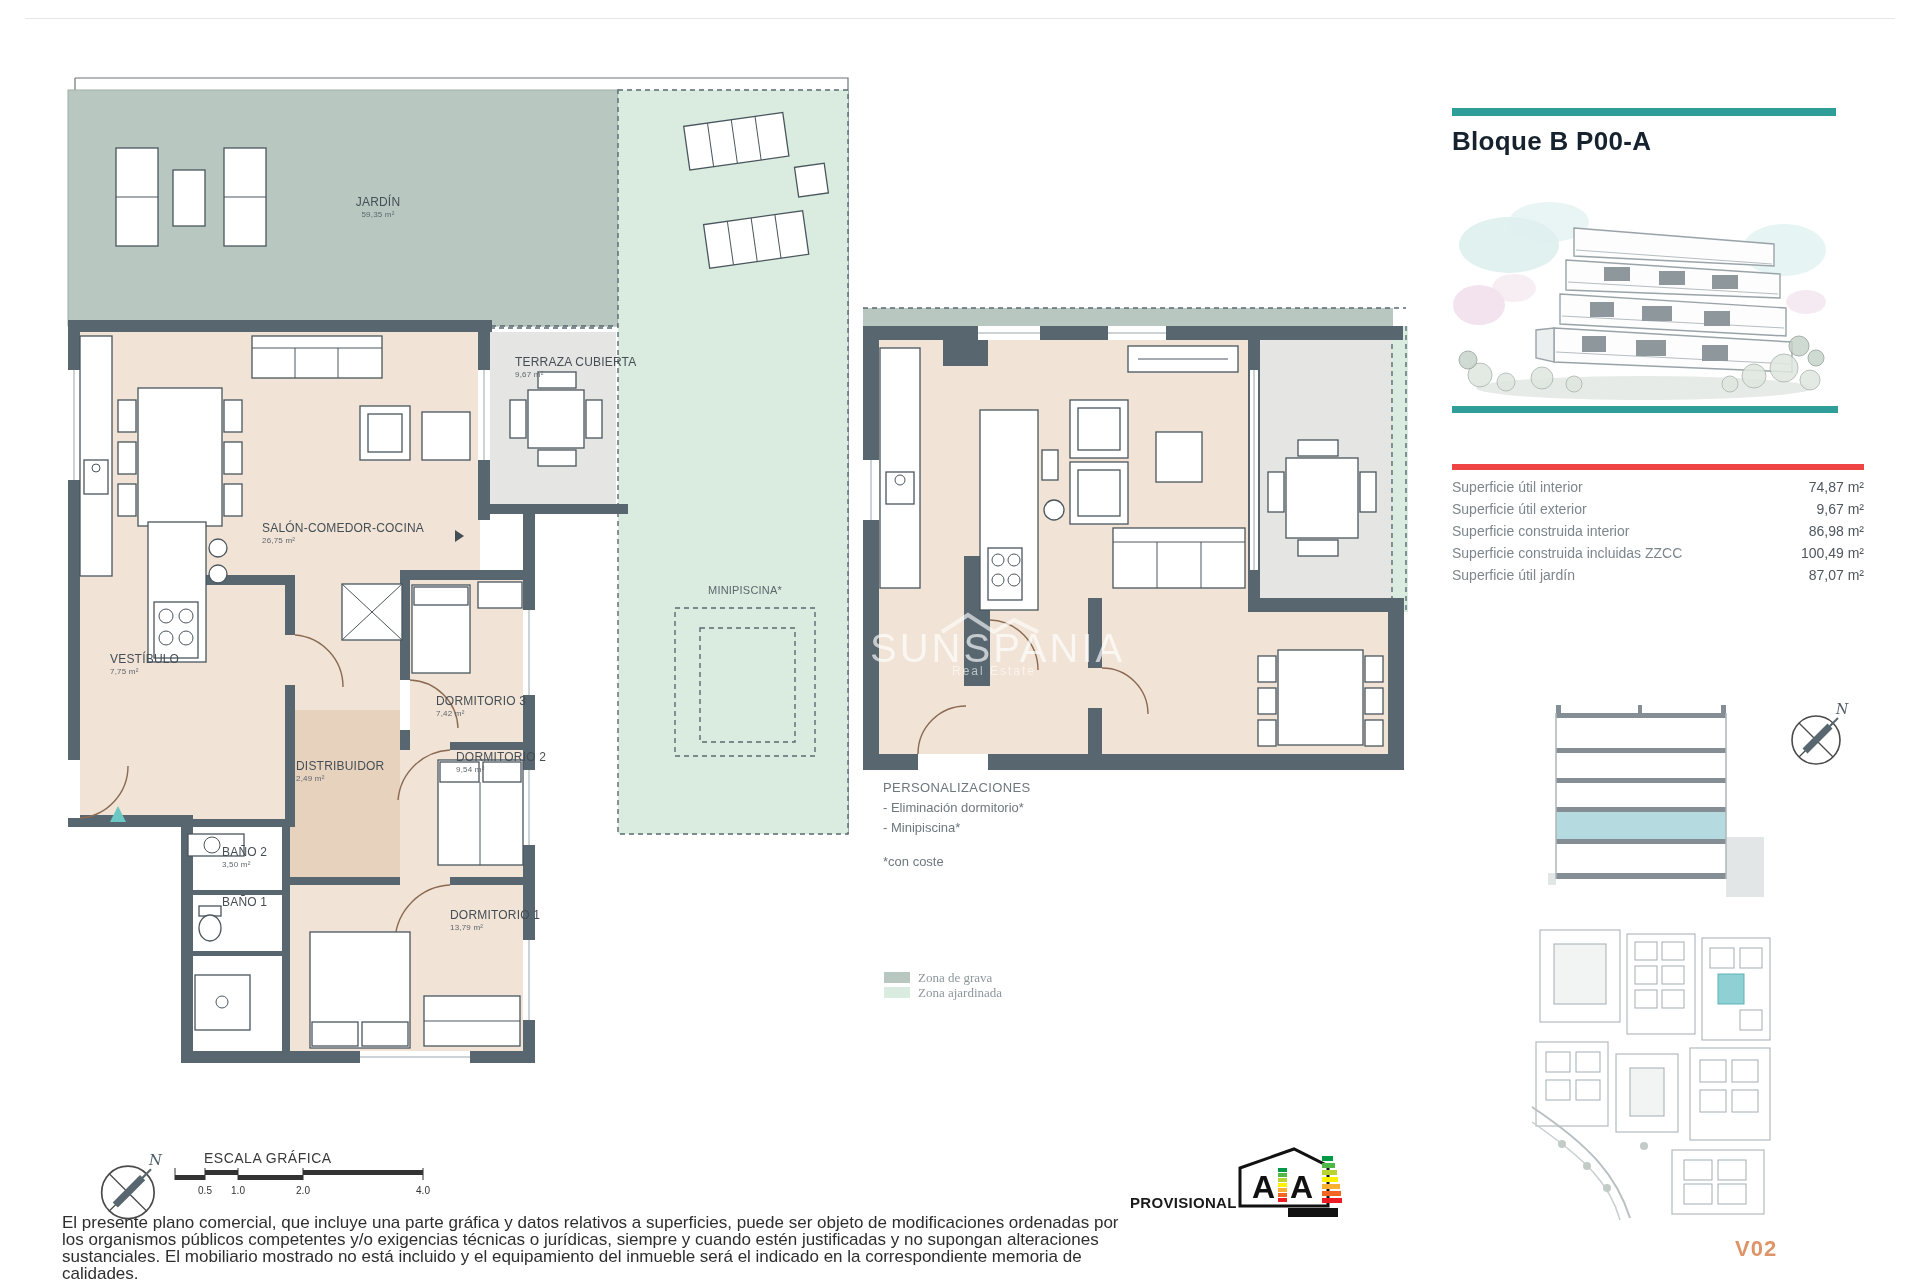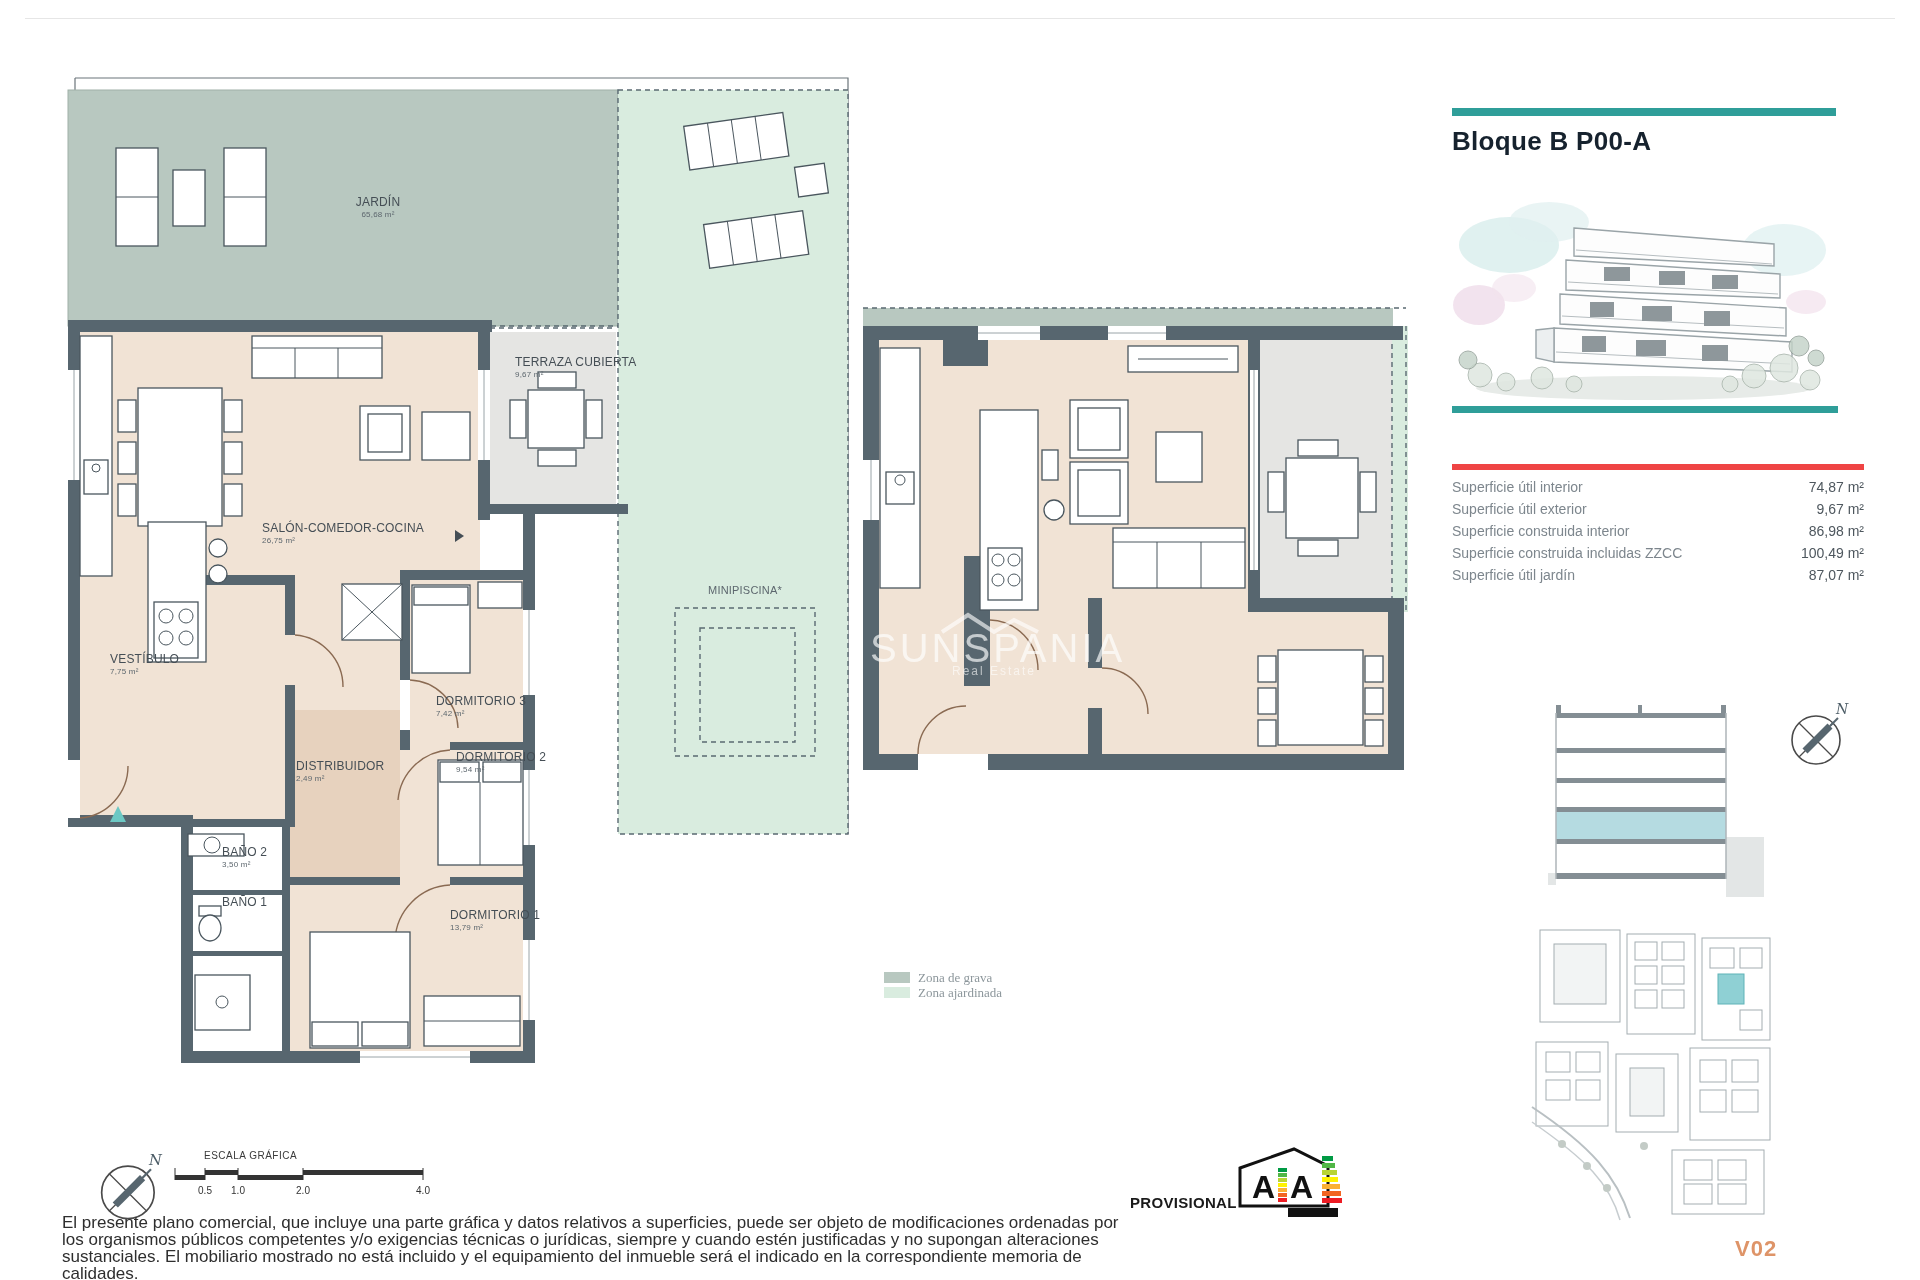--- a/index.html
+++ b/index.html
@@ -30,21 +30,21 @@
   .pers .ptitle{letter-spacing:.4px;}
   .pers .pnote{margin-top:14px;display:block;}
   .legend-row{display:flex;align-items:center;height:15px;font-family:Liberation Serif, serif;}
   .legend-sw{width:26px;height:11px;margin-right:8px;}
   .legend-lab{font-size:13px;color:#8d979c;}
   .wm-brand{font-size:40px;color:rgba(255,255,255,.66);letter-spacing:3px;white-space:nowrap;}
   .wm-tag{font-size:12px;color:rgba(255,255,255,.60);letter-spacing:2px;}
   .disc{font-size:17px;line-height:17px;color:#2e2e2e;}
   .v02{font-size:22px;font-weight:bold;color:#de9468;letter-spacing:1px;}
   .prov{font-size:15px;font-weight:bold;color:#1a1a1a;letter-spacing:.3px;}
-  .escala{font-size:10px;color:#3a3a3a;letter-spacing:.5px;}
+  .escala{font-size:14px;color:#3a3a3a;letter-spacing:.5px;}
   .ntext{font-family:"DejaVu Serif",serif;font-style:italic;font-size:14px;fill:#4c5c66;}
 </style>
 </head>
 <body>
 
 <div id="sheet">
 
   <div class="abs" style="left:25px;top:18px;width:1870px;height:1px;background:#e6e6e6;"></div>
 
   <svg style="left:60px;top:70px;" width="800" height="1010" viewBox="0 0 800 1010">
@@ -283,21 +283,21 @@
         <rect class="furn" x="400" y="428" width="18" height="26"></rect>
         <rect class="furn" x="400" y="460" width="18" height="26"></rect>
       <rect class="furn" x="507" y="396" width="18" height="26"></rect>
         <rect class="furn" x="507" y="428" width="18" height="26"></rect>
         <rect class="furn" x="507" y="460" width="18" height="26"></rect>
     </g>
   </svg>
 
   <div class="rlabel ctr" style="left:378px;top:196px;">
     <span class="rname">JARDÍN</span>
-    <span class="rarea">65,68 m²</span>
+    <span class="rarea">59,35 m²</span>
   </div>
   <div class="rlabel" style="left:515px;top:356px;">
     <span class="rname">TERRAZA CUBIERTA</span>
     <span class="rarea">9,67 m²</span>
   </div>
   <div class="rlabel" style="left:262px;top:522px;">
     <span class="rname">SALÓN-COMEDOR-COCINA</span>
     <span class="rarea">26,75 m²</span>
   </div>
   <div class="rlabel" style="left:110px;top:639px;margin-top:14px;">
@@ -325,20 +325,26 @@
     <span class="rarea"></span>
   </div>
   <div class="rlabel" style="left:450px;top:909px;">
     <span class="rname">DORMITORIO 1</span>
     <span class="rarea">13,79 m²</span>
   </div>
   <div class="rlabel ctr" style="left:745px;top:584px;">
     <span class="rname" style="font-size:11px;color:#5d676e;">MINIPISCINA*</span>
   </div>
 
+  <div class="abs pers" style="left:883px;top:778px;">
+    <span class="ptitle">PERSONALIZACIONES</span><br>
+    <span>- Eliminación dormitorio*</span><br>
+    <span>- Minipiscina*</span>
+    <span class="pnote">*con coste</span>
+  </div>
   <div class="abs" style="left:884px;top:970px;">
     <div class="legend-row">
       <span class="legend-sw" style="background:#b8c8c0;"></span>
       <span class="legend-lab">Zona de grava</span>
     </div>
     <div class="legend-row">
       <span class="legend-sw" style="background:#d9ecdf;"></span>
       <span class="legend-lab">Zona ajardinada</span>
     </div>
   </div>

